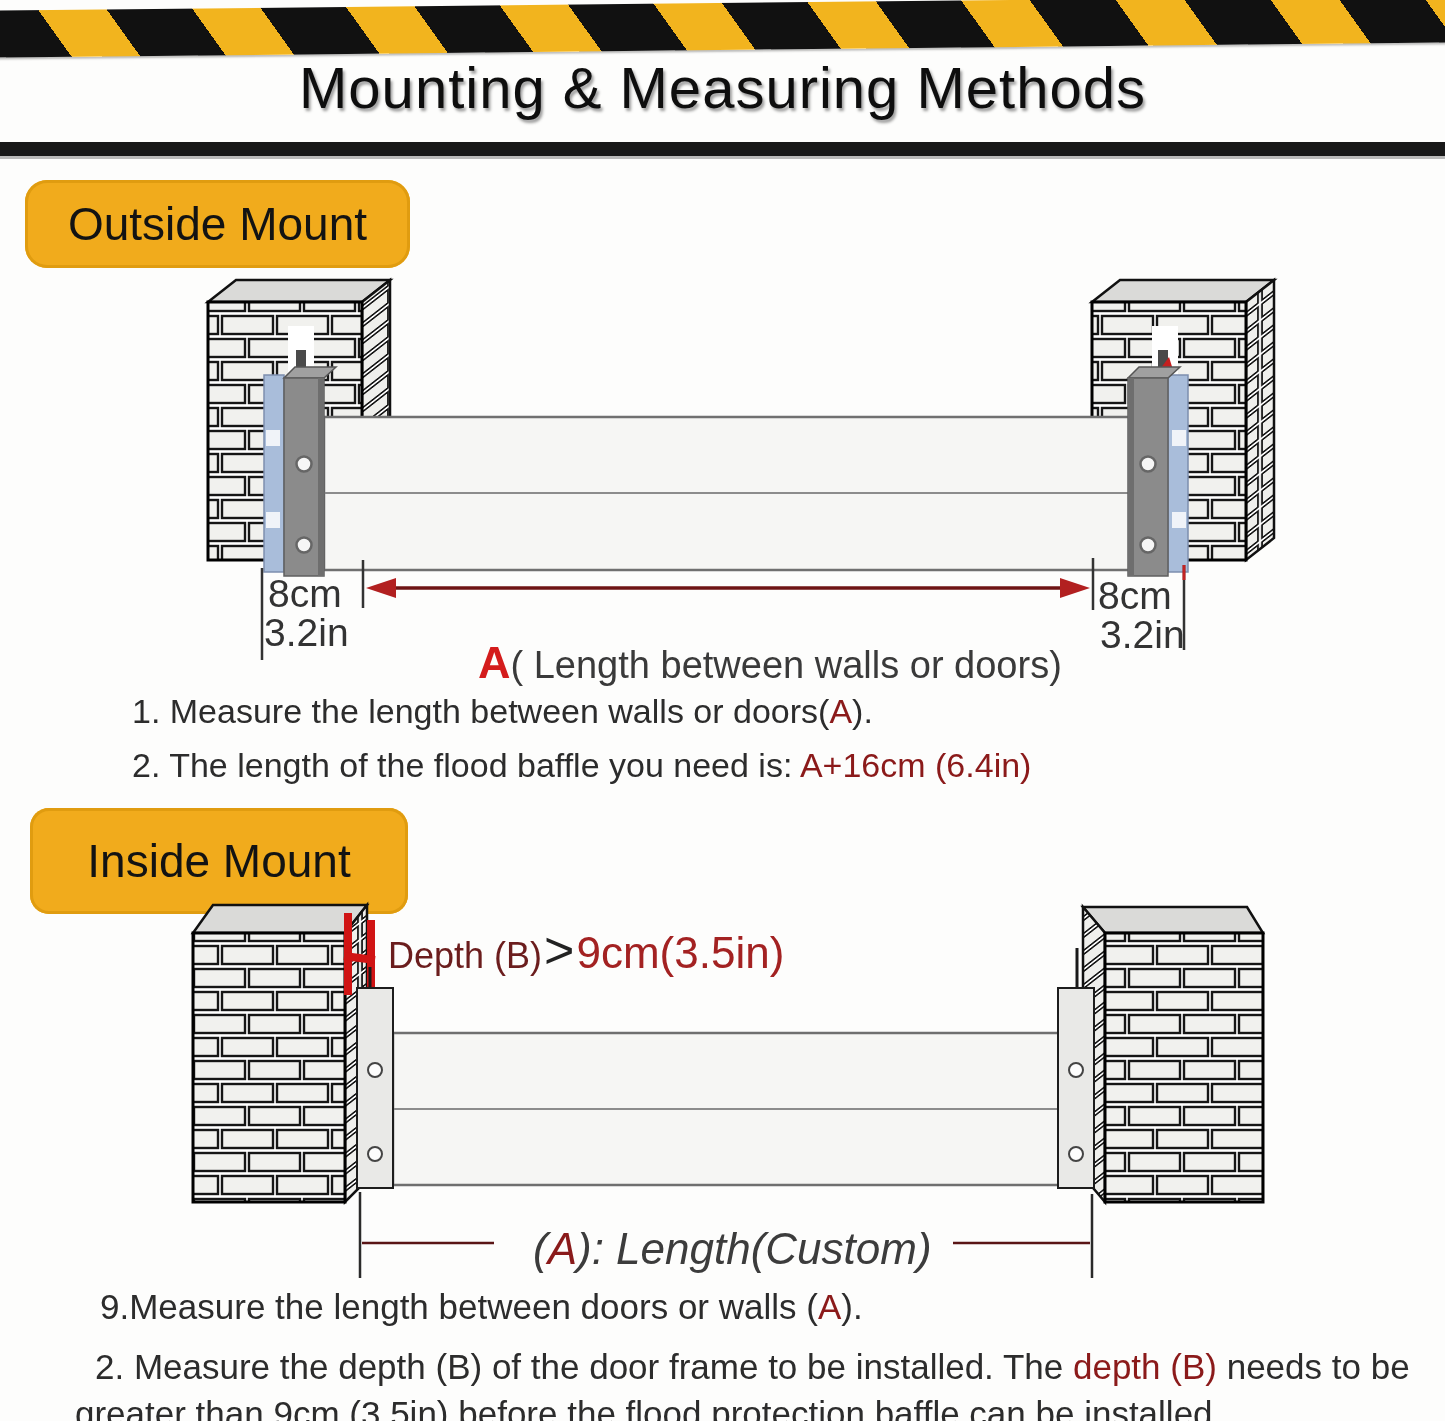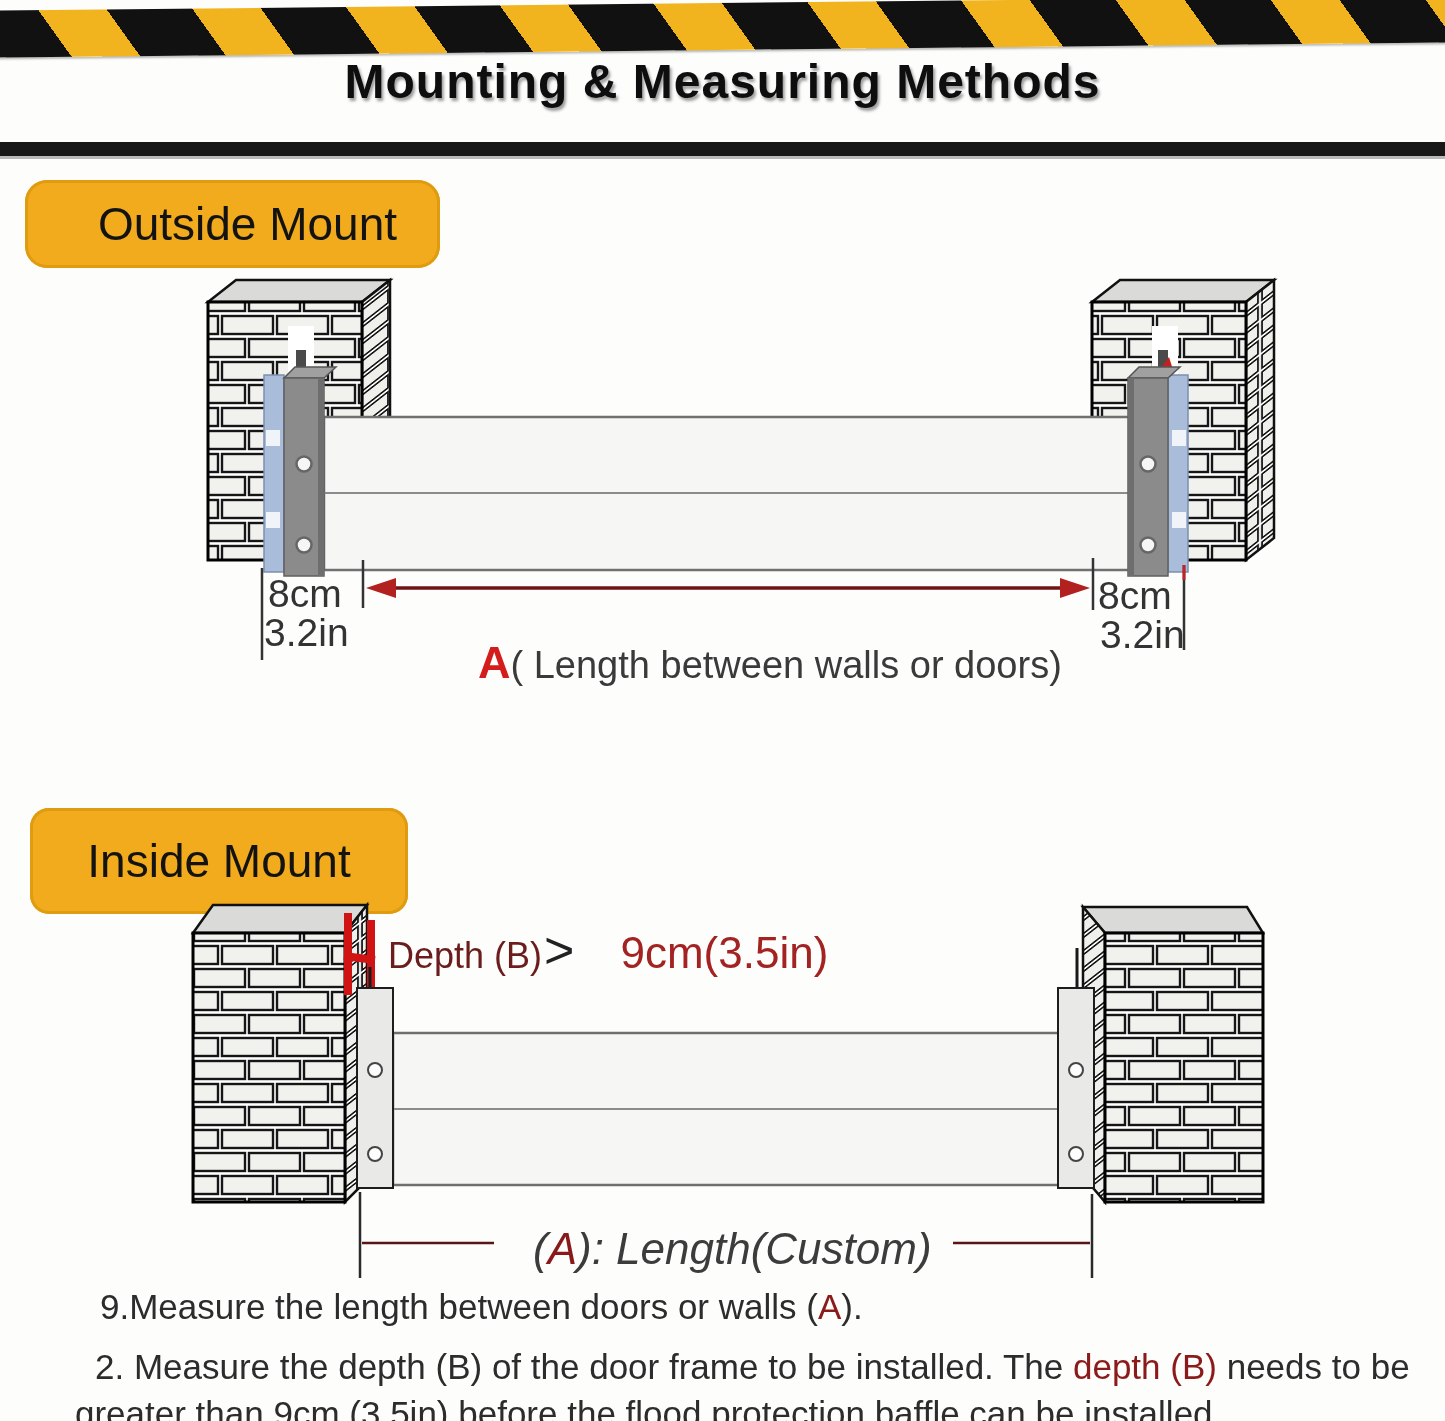--- a/index.html
+++ b/index.html
@@ -5,45 +5,45 @@
   html,body{margin:0;padding:0;background:#ffffff;}
   .page{position:relative;width:1445px;height:1421px;background:#fdfdfc;overflow:hidden;
         font-family:"Liberation Sans",sans-serif;}
 
   
   .tape{position:absolute;left:-14px;top:3px;width:1475px;height:47px;
         transform:rotate(-0.6deg);
         background:repeating-linear-gradient(55deg,#111111 0 70px,#f2b41e 70px 126px);
         box-shadow:0 2px 2px rgba(0,0,0,.25);}
   .title-row{position:absolute;top:54px;left:0;width:100%;text-align:center;
-        font-size:48px;font-weight:bold;color:#0e0e0e;letter-spacing:1px;
+        font-size:58px;font-weight:normal;color:#0e0e0e;letter-spacing:1px;
         text-shadow:2px 3px 3px rgba(0,0,0,.38);}
   .bar{position:absolute;top:142px;left:0;width:100%;height:14px;background:#181818;
         box-shadow:0 3px 0 #b9b9b9;}
 
   
   .badge{position:absolute;background:#f1ab1c;border-radius:22px;
         display:flex;align-items:center;justify-content:center;
         font-size:46px;color:#131313;box-shadow:inset 0 0 0 3px #e09c10;}
-  #badge-outside{left:25px;top:180px;width:385px;height:88px;padding-left:30px;}
+  #badge-outside{left:25px;top:180px;width:385px;height:88px;}
   #badge-inside{left:30px;top:808px;width:378px;height:106px;border-radius:19px;}
 
   .diagram{position:absolute;left:0;width:1445px;height:400px;}
   #diagram1{top:268px;}
   #diagram2{top:898px;}
 
   
   .dim{position:absolute;font-size:39px;color:#333;}
   .span-label{position:absolute;left:478px;top:601px;font-size:38px;color:#3a3a3a;white-space:nowrap;margin-top:36px;}
   .span-label .letter{font-size:45px;font-weight:bold;color:#d41c1c;}
 
   .depth{position:absolute;left:388px;top:920px;display:flex;align-items:baseline;white-space:nowrap;}
   .depth .lbl{font-size:36px;color:#6b1d1d;}
   .depth .gt{font-size:52px;color:#222;font-weight:400;margin:0 2px;}
-  .depth .val{font-size:44px;color:#a32222;margin-left:44px;}
+  .depth .val{font-size:44px;color:#a32222;}
 
   .len-label{position:absolute;left:533px;top:1224px;font-size:44px;color:#3c3c3c;white-space:nowrap;font-style:italic;}
   .len-label .letter{color:#8a1a1a;}
 
   
   .steps1{position:absolute;left:132px;top:692px;font-size:34px;color:#2c2c2c;}
   .steps1 p{margin:0 0 15px 0;}
   .steps2{position:absolute;left:75px;top:1283px;width:1365px;font-size:35px;
           color:#2c2c2c;line-height:47px;}
   .steps2 .p1{margin:0 0 13px 25px;}
@@ -144,20 +144,24 @@
   </svg>
 
   <div class="dim" style="left:268px;top:572px;">8cm</div>
   <div class="dim" style="left:264px;top:611px;">3.2in</div>
   <div class="dim" style="left:1098px;top:574px;">8cm</div>
   <div class="dim" style="left:1100px;top:613px;">3.2in</div>
   <div class="span-label">
     <span class="letter">A</span><span>( Length between walls or doors)</span>
   </div>
 
+  <div class="steps1">
+    <p><span>1. Measure the length between walls or doors(</span><span class="mr">A</span><span>).</span></p>
+    <p><span>2. The length of the flood baffle you need is: </span><span class="mr">A+16cm (6.4in)</span></p>
+  </div>
 
   <svg class="diagram" id="diagram2" viewBox="0 0 1445 400">
     <defs>
       <pattern id="brick2" width="110" height="46" patternUnits="userSpaceOnUse">
         <rect width="110" height="46" fill="#ffffff"></rect>
         <g fill="#f1f1ee" stroke="#161616" stroke-width="2.4">
           <rect x="2" y="2" width="51" height="18"></rect>
           <rect x="57" y="2" width="51" height="18"></rect>
           <rect x="-26" y="25" width="51" height="18"></rect>
           <rect x="29" y="25" width="51" height="18"></rect>

